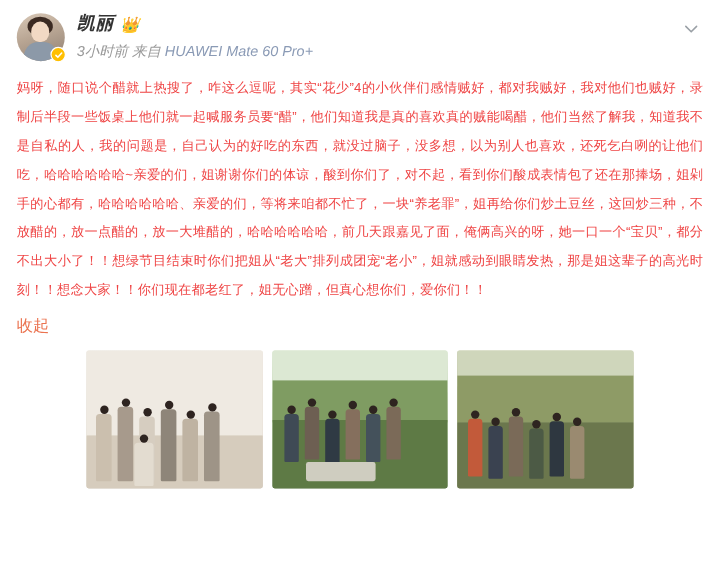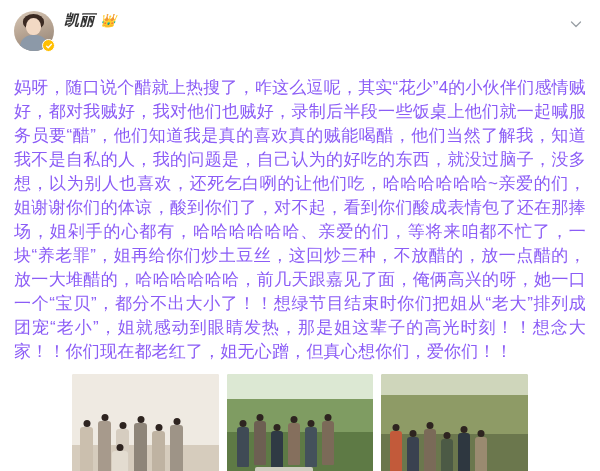--- a/index.html
+++ b/index.html
@@ -119,24 +119,24 @@
   .chevron {
     position: absolute;
     right: 2px;
     top: 6px;
     width: 16px;
     height: 16px;
     cursor: pointer;
   }
   .chevron svg { display: block; }
   .content {
-    margin-top: 20px;
-    font-size: 17px;
+    margin-top: 6px;
+    font-size: 11px;
     line-height: 24px;
-    color: #8b5cf6;
+    color: #ef4444;
     text-align: justify;
     letter-spacing: 0.2px;
   }
   .collapse {
     margin-top: 8px;
     font-size: 13.5px;
     color: #eb7350;
     cursor: pointer;
     line-height: 20px;
   }
@@ -202,31 +202,37 @@
             <path d="M2 5.2 L4 7.2 L8 2.8" stroke="#ffffff" stroke-width="1.6" fill="none" stroke-linecap="round" stroke-linejoin="round"></path>
           </svg>
       </div>
     </div>
 
     <div class="head-text">
       <div class="name-row">
         <span class="username">凯丽</span>
         <span class="crown-icon">👑</span>
       </div>
+      <div class="meta-row">
+        <span>3小时前</span>
+        <span>来自</span>
+        <span class="src">HUAWEI Mate 60 Pro+</span>
+      </div>
     </div>
 
     <div class="chevron">
       <svg width="16" height="16" viewBox="0 0 16 16">
           <path d="M3.5 6 L8 10.5 L12.5 6" stroke="#9aa0a6" stroke-width="1.3" fill="none" stroke-linecap="round" stroke-linejoin="round"></path>
         </svg>
     </div>
   </div>
 
   <div class="content">妈呀，随口说个醋就上热搜了，咋这么逗呢，其实“花少”4的小伙伴们感情贼好，都对我贼好，我对他们也贼好，录制后半段一些饭桌上他们就一起喊服务员要“醋”，他们知道我是真的喜欢真的贼能喝醋，他们当然了解我，知道我不是自私的人，我的问题是，自己认为的好吃的东西，就没过脑子，没多想，以为别人也喜欢，还死乞白咧的让他们吃，哈哈哈哈哈哈~亲爱的们，姐谢谢你们的体谅，酸到你们了，对不起，看到你们酸成表情包了还在那捧场，姐剁手的心都有，哈哈哈哈哈哈、亲爱的们，等将来咱都不忙了，一块“养老罪”，姐再给你们炒土豆丝，这回炒三种，不放醋的，放一点醋的，放一大堆醋的，哈哈哈哈哈哈，前几天跟嘉见了面，俺俩高兴的呀，她一口一个“宝贝”，都分不出大小了！！想绿节目结束时你们把姐从“老大”排列成团宠“老小”，姐就感动到眼睛发热，那是姐这辈子的高光时刻！！想念大家！！你们现在都老红了，姐无心蹭，但真心想你们，爱你们！！</div>
 
+  <div class="collapse">收起</div>
 
   <div class="gallery">
     <div class="photo p1">
       <div class="wall"></div>
         <div class="floor"></div>
       <div class="fig" style="left:8px;width:13px;height:56px;background:#cbbfae;">
           <span class="head"></span>
         </div>
       <div class="fig" style="left:26px;width:13px;height:62px;background:#a79a8c;">
           <span class="head"></span>

